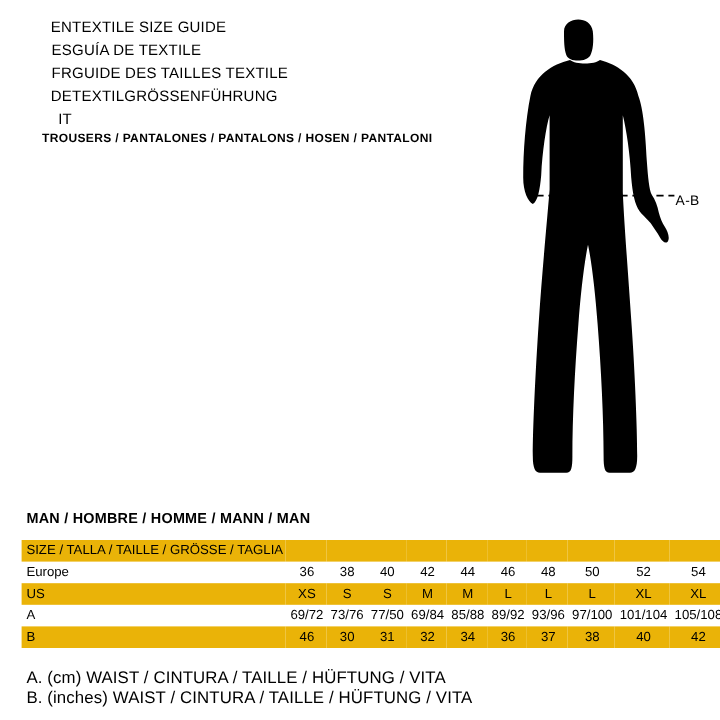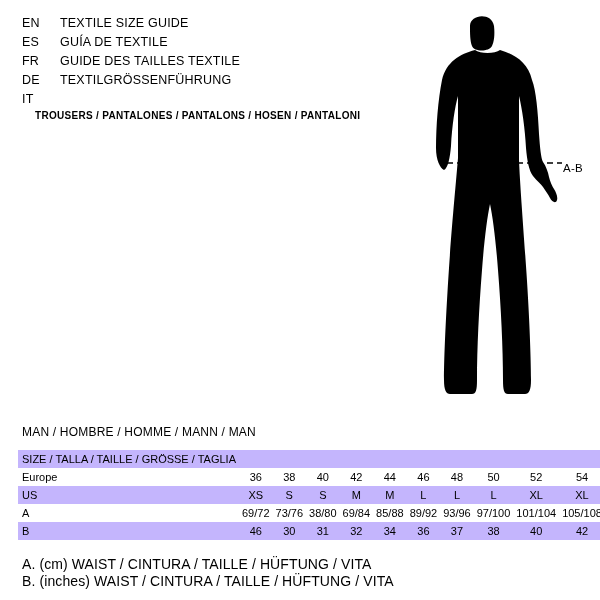--- a/index.html
+++ b/index.html
@@ -25,20 +25,21 @@
   .lang-block {
     position: absolute;
     left: 22px;
     top: 16px;
     width: 360px;
   }
   .lang-row {
     display: flex;
     align-items: baseline;
     height: 19px;
+    text-align: right;
   }
   .lang-code {
     width: 38px;
     font-size: 12.5px;
     letter-spacing: 0.2px;
   }
   .lang-text {
     font-size: 12.5px;
     letter-spacing: 0.2px;
   }
@@ -71,39 +72,39 @@
     font-weight: normal;
     letter-spacing: 0.3px;
   }
 
   
   .table-title {
     position: absolute;
     left: 22px;
     top: 425px;
     font-size: 12px;
-    font-weight: normal;
+    font-weight: bold;
     letter-spacing: 0.2px;
   }
   .size-table {
     position: absolute;
     left: 18px;
     top: 450px;
     width: 564px;
     border-collapse: collapse;
     font-size: 11px;
   }
   .size-table td, .size-table th {
     padding: 3px 2px 3px 4px;
     text-align: left;
     font-weight: normal;
     white-space: nowrap;
   }
   .size-table tr.shaded td {
-    background: #c4b5fd;
+    background: #eab308;
   }
   .size-table td.label-col {
     width: 86px;
   }
   .size-table td.val {
     width: 47px;
     text-align: center;
   }
   .head-row td {
     font-size: 11px;
@@ -236,21 +237,21 @@
         <td class="val">L</td>
         <td class="val">L</td>
         <td class="val">XL</td>
         <td class="val">XL</td>
 
       </tr>
       <tr>
         <td class="label-col">A</td>
         <td class="val">69/72</td>
         <td class="val">73/76</td>
-        <td class="val">38/80</td>
+        <td class="val">77/50</td>
         <td class="val">69/84</td>
         <td class="val">85/88</td>
         <td class="val">89/92</td>
         <td class="val">93/96</td>
         <td class="val">97/100</td>
         <td class="val">101/104</td>
         <td class="val">105/108</td>
 
       </tr>
       <tr class="shaded">

